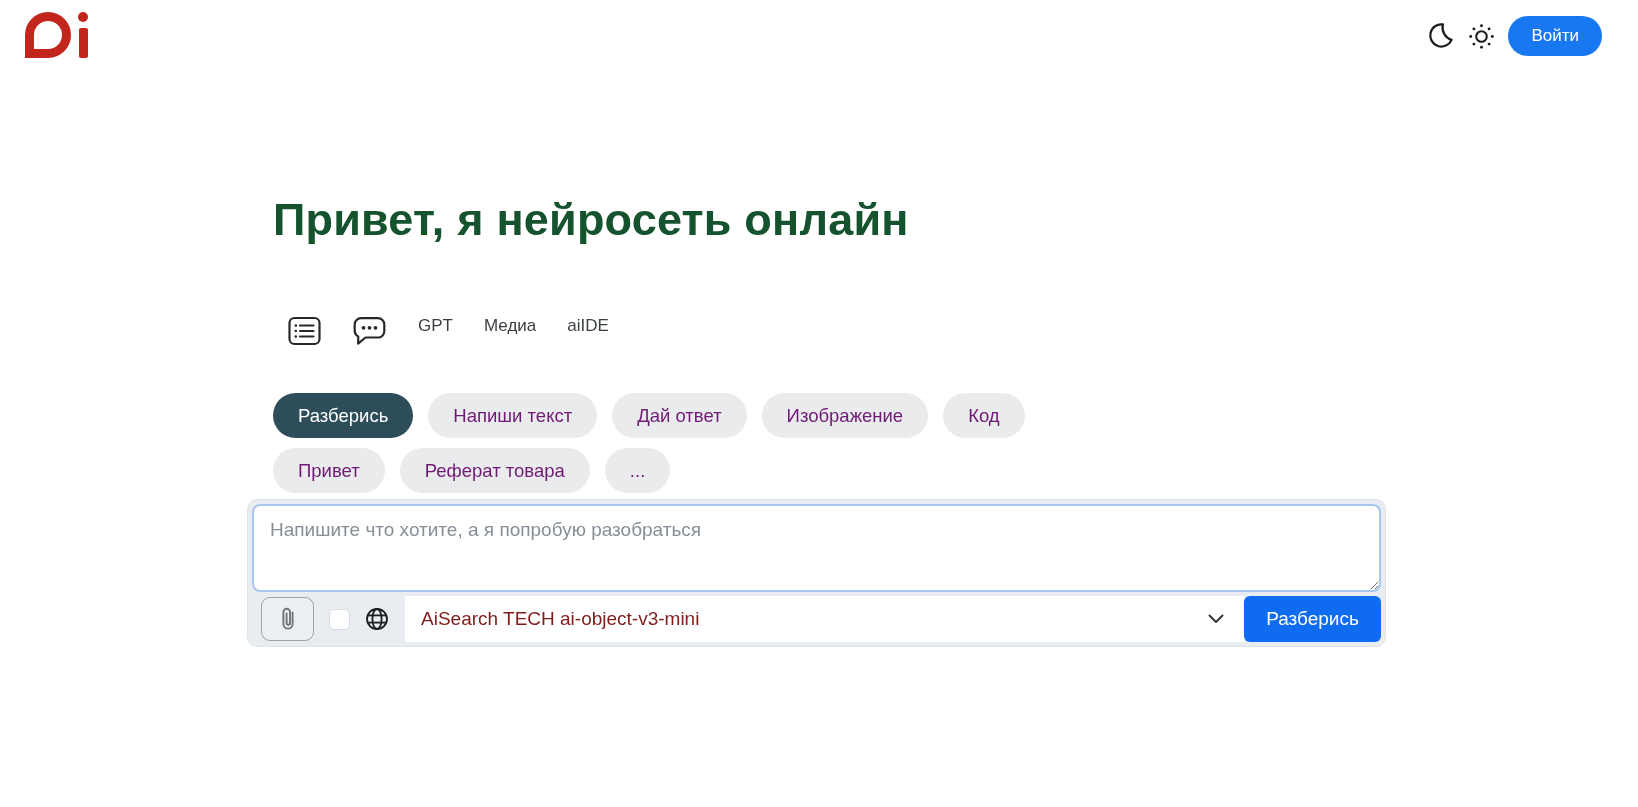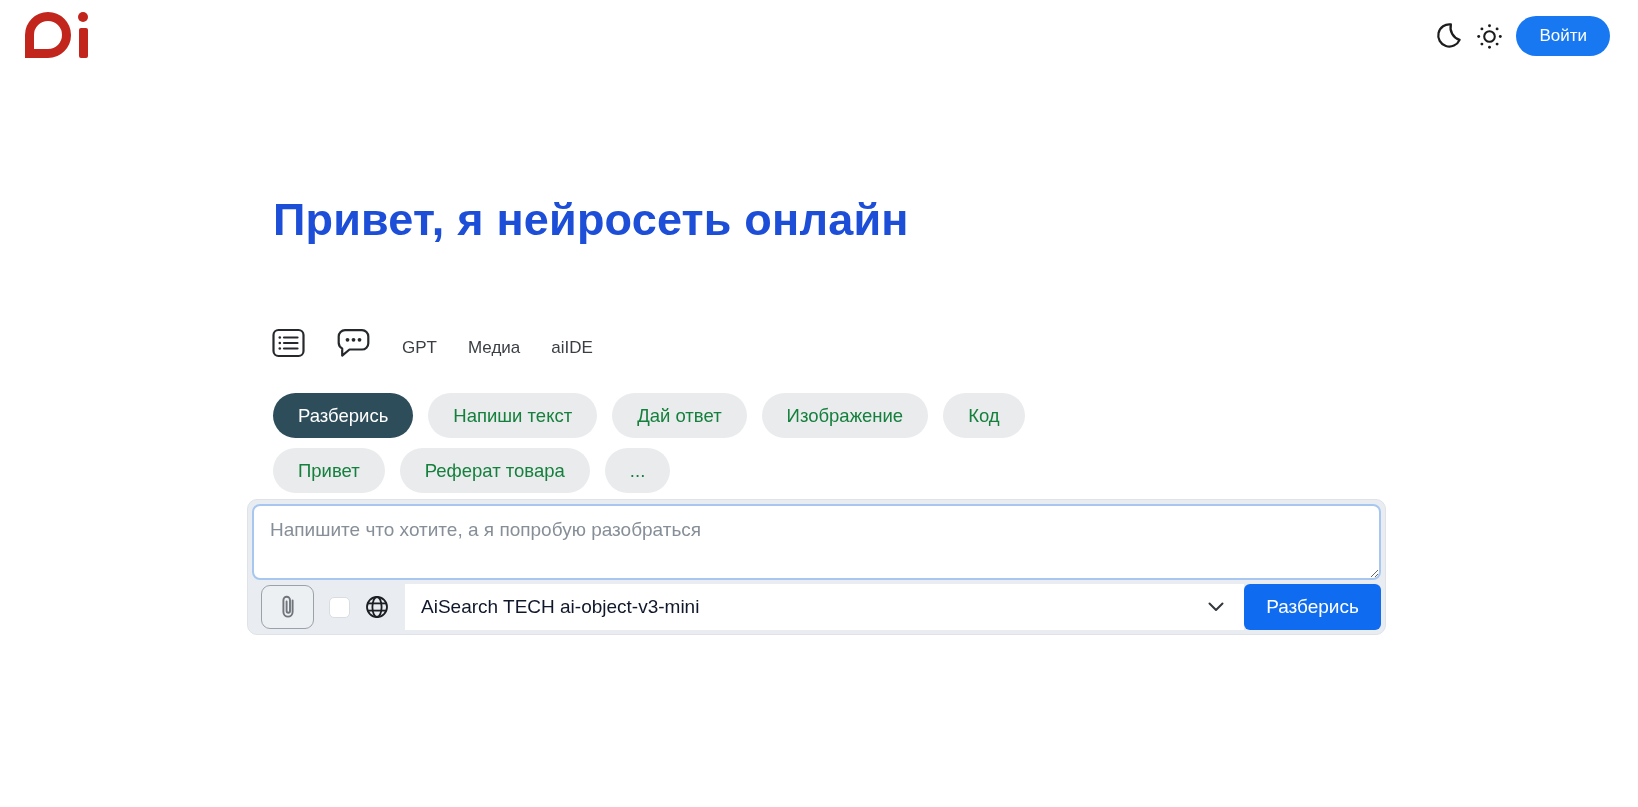--- a/index.html
+++ b/index.html
@@ -5,21 +5,21 @@
   * { box-sizing: border-box; margin: 0; padding: 0; }
   html, body {
     width: 1638px; height: 807px;
     background: #ffffff;
     font-family: "Liberation Sans", sans-serif;
     overflow: hidden;
     position: relative;
   }
 
   
-  .header { position: absolute; top: 0; left: 0; right: 0; height: 74px; }
+  .header { position: absolute; top: 0; left: 0; right: 8px; height: 74px; }
   .logo { position: absolute; left: 25px; top: 12px; display: flex; align-items: flex-end; cursor: pointer; }
   .logo-a {
     width: 46px; height: 46px;
     border: 9px solid #c1251c;
     border-radius: 50% 50% 50% 0;
   }
   .logo-i { display: flex; flex-direction: column; align-items: center; margin-left: 7px; }
   .logo-i-dot { width: 10px; height: 10px; border-radius: 50%; background: #c1251c; }
   .logo-i-bar { width: 9px; height: 30px; border-radius: 2px; background: #c1251c; margin-top: 6px; }
 
@@ -27,46 +27,46 @@
   .icon-btn { background: none; border: none; cursor: pointer; display: flex; align-items: center; }
   .login-btn {
     background: #1778f2; color: #fff; border: none; cursor: pointer;
     font-family: "Liberation Sans", sans-serif;
     font-size: 17px; padding: 10px 23px; border-radius: 999px;
   }
 
   
   .page-title {
     position: absolute; left: 273px; top: 194px;
-    font-size: 45px; font-weight: 700; color: #1d4ed8; letter-spacing: 0.2px;
-  }
-
-  .tabs { position: absolute; left: 272px; top: 316px; display: flex; align-items: flex-end; gap: 31px; height: 42px; }
+    font-size: 45px; font-weight: 700; color: #14532d; letter-spacing: 0.2px;
+  }
+
+  .tabs { position: absolute; left: 288px; top: 316px; display: flex; align-items: flex-start; gap: 31px; height: 42px; }
   .tab { display: flex; align-items: center; cursor: pointer; background: none; border: none; }
   .tab-label { font-size: 17px; color: #3a3f44; font-family: "Liberation Sans", sans-serif; }
 
   .chip-row { position: absolute; left: 273px; display: flex; gap: 15px; }
   .chip-row-1 { top: 393px; }
   .chip-row-2 { top: 448px; }
   .chip {
     height: 45px; display: flex; align-items: center; padding: 0 25px;
     background: #e9ebed; border: none; border-radius: 23px; cursor: pointer;
-    font-size: 18.5px; color: #15803d; font-family: "Liberation Sans", sans-serif;
+    font-size: 18.5px; color: #701a75; font-family: "Liberation Sans", sans-serif;
     white-space: nowrap;
   }
   .chip.active { background: #2e4d5b; color: #ffffff; }
 
   
   .composer {
     position: absolute; left: 247px; top: 499px; width: 1139px;
     background: #e9edf1; border: 1px solid #dfe3e8; border-radius: 10px;
     padding: 4px;
   }
   .prompt-textarea {
-    display: block; width: 100%; height: 76px;
+    display: block; width: 100%; height: 88px;
     border: 2px solid #a8c7f0; border-radius: 8px;
     padding: 13px 16px; font-size: 19px; color: #20262c;
     font-family: "Liberation Sans", sans-serif;
     resize: both; overflow: auto; outline: none; background: #fff;
   }
   .prompt-textarea::placeholder { color: #868e97; }
 
   .toolbar { margin-top: 4px; display: flex; align-items: stretch; height: 46px; }
   .toolbar-left { display: flex; align-items: center; gap: 15px; padding: 0 16px 0 9px; }
   .attach-btn {
@@ -76,21 +76,21 @@
   }
   .web-checkbox {
     appearance: none; -webkit-appearance: none;
     width: 21px; height: 21px; background: #fff;
     border: 1px solid #d9dde2; border-radius: 5px; cursor: pointer;
   }
   .model-select {
     flex: 1; background: #ffffff; display: flex; align-items: center;
     justify-content: space-between; padding: 0 20px 0 16px; cursor: pointer;
   }
-  .model-label { font-size: 19px; color: #0f172a; }
+  .model-label { font-size: 19px; color: #7f1d1d; }
   .submit-btn {
     width: 137px; background: #0f6bf0; color: #fff; border: none; cursor: pointer;
     border-radius: 6px; font-size: 19px; font-family: "Liberation Sans", sans-serif;
     display: flex; align-items: center; justify-content: center;
   }
 
   svg { display: block; }
 </style>
 </head>
 <body>

